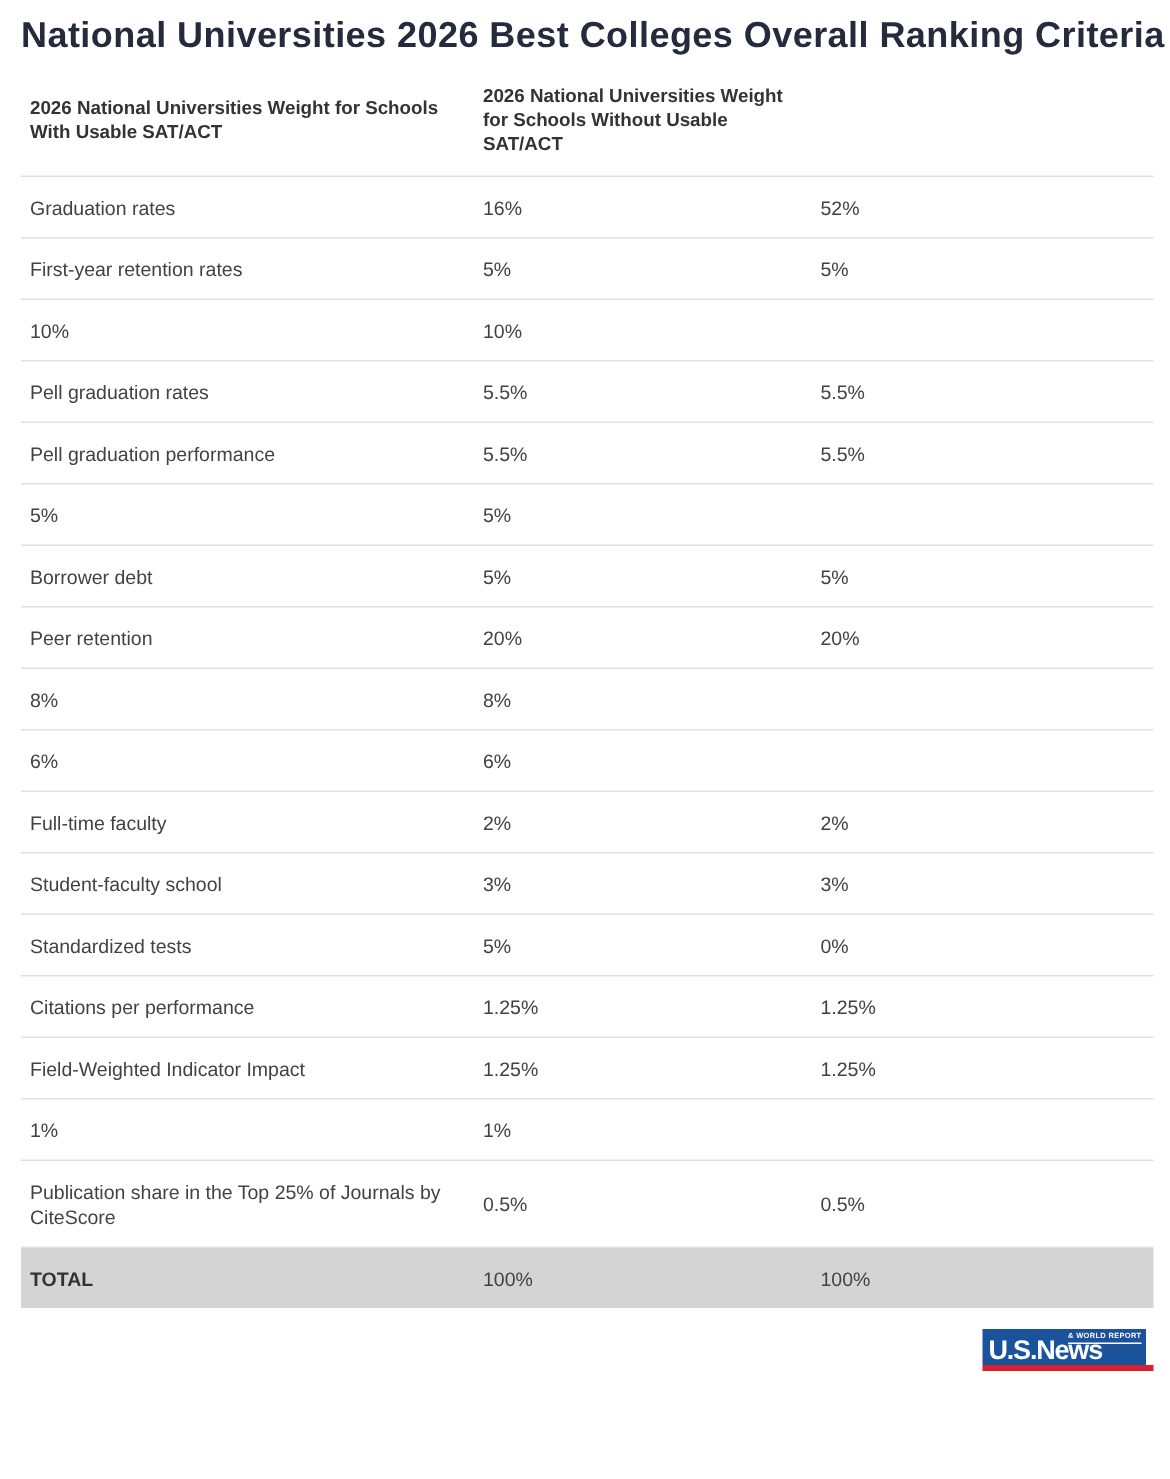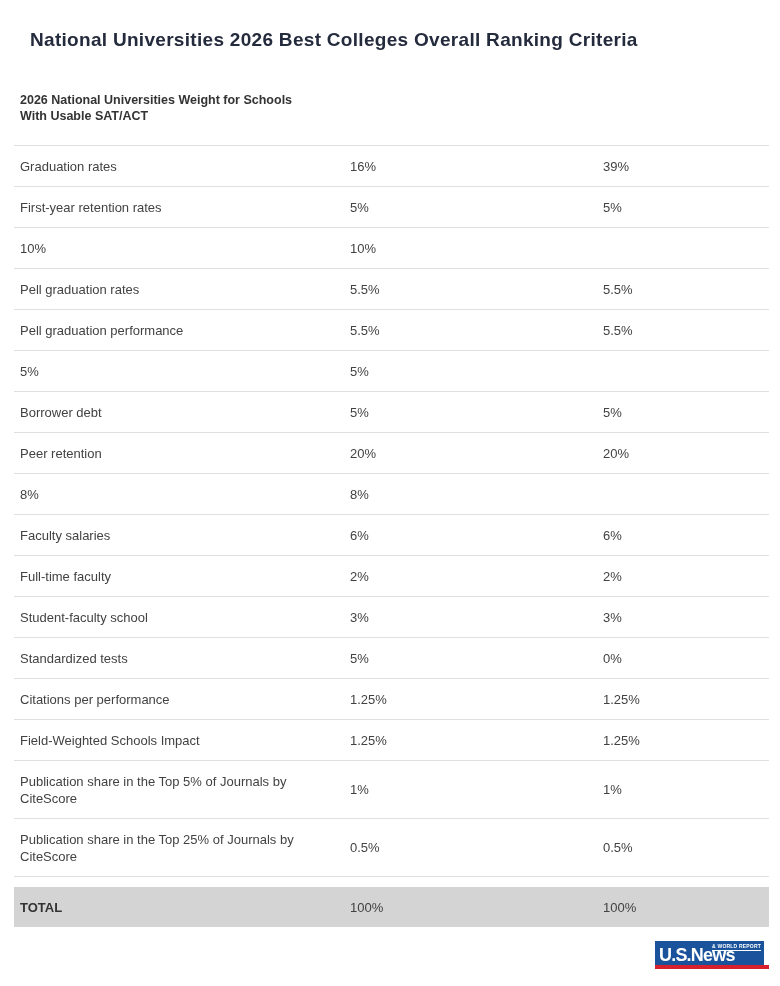--- a/index.html
+++ b/index.html
@@ -19,24 +19,24 @@
     font-family: "Liberation Sans", sans-serif;
     overflow: hidden;
   }
   .page {
     width: 780px;
     height: 986px;
     padding: 10px 11px 0 14px;
     position: relative;
   }
   .title {
-    margin: 16px;
+    margin: 0;
     font-family: "Liberation Sans", sans-serif;
     font-weight: 700;
-    font-size: 19px;
+    font-size: 24px;
     line-height: 28px;
     letter-spacing: 0.3px;
     color: var(--title-color);
   }
   .title-line { display: block; white-space: nowrap; }
   .table {
     width: 755px;
     margin-top: 4px;
   }
   .thead, .row {
@@ -52,30 +52,28 @@
     font-weight: 700;
     font-size: 12.5px;
     line-height: 16px;
     color: var(--header-text);
     padding: 0 8px 0 6px;
   }
   .row {
     border-bottom: 1px solid var(--border);
     font-size: 13px;
     color: var(--body-text);
-    gap: 28px;
   }
   .cell {
     padding: 11.5px 8px 11.5px 6px;
     line-height: 17px;
   }
   .row.total {
     background: var(--total-bg);
     border-bottom: none;
-    margin-top: 10px;
   }
   .row.total .col-indicator {
     font-weight: 700;
     color: var(--header-text);
   }
   .footer {
     width: 755px;
     margin-top: 14px;
     display: flex;
     justify-content: flex-end;
@@ -128,26 +126,27 @@
 
 <div class="page">
 
   <h1 class="title">
     <span class="title-line">National Universities 2026 Best Colleges Overall Ranking Criteria</span>
   </h1>
 
   <div class="table">
     <div class="thead">
       <div class="th col-w1">2026 National Universities Weight for Schools With Usable SAT/ACT</div>
+      <div class="th col-w2">2026 National Universities Weight for Schools Without Usable SAT/ACT</div>
     </div>
     <div class="tbody">
         <div class="row">
           <div class="cell col-indicator">Graduation rates</div>
           <div class="cell col-w1">16%</div>
-          <div class="cell col-w2">39%</div>
+          <div class="cell col-w2">52%</div>
         </div>
         <div class="row">
           <div class="cell col-indicator">First-year retention rates</div>
           <div class="cell col-w1">5%</div>
           <div class="cell col-w2">5%</div>
         </div>
         <div class="row">
           <div class="cell col-w1">10%</div>
           <div class="cell col-w2">10%</div>
         </div>
@@ -173,21 +172,20 @@
         <div class="row">
           <div class="cell col-indicator">Peer retention</div>
           <div class="cell col-w1">20%</div>
           <div class="cell col-w2">20%</div>
         </div>
         <div class="row">
           <div class="cell col-w1">8%</div>
           <div class="cell col-w2">8%</div>
         </div>
         <div class="row">
-          <div class="cell col-indicator">Faculty salaries</div>
           <div class="cell col-w1">6%</div>
           <div class="cell col-w2">6%</div>
         </div>
         <div class="row">
           <div class="cell col-indicator">Full-time faculty</div>
           <div class="cell col-w1">2%</div>
           <div class="cell col-w2">2%</div>
         </div>
         <div class="row">
           <div class="cell col-indicator">Student-faculty school</div>
@@ -198,26 +196,25 @@
           <div class="cell col-indicator">Standardized tests</div>
           <div class="cell col-w1">5%</div>
           <div class="cell col-w2">0%</div>
         </div>
         <div class="row">
           <div class="cell col-indicator">Citations per performance</div>
           <div class="cell col-w1">1.25%</div>
           <div class="cell col-w2">1.25%</div>
         </div>
         <div class="row">
-          <div class="cell col-indicator">Field-Weighted Schools Impact</div>
+          <div class="cell col-indicator">Field-Weighted Indicator Impact</div>
           <div class="cell col-w1">1.25%</div>
           <div class="cell col-w2">1.25%</div>
         </div>
         <div class="row">
-          <div class="cell col-indicator">Publication share in the Top 5% of Journals by CiteScore</div>
           <div class="cell col-w1">1%</div>
           <div class="cell col-w2">1%</div>
         </div>
         <div class="row">
           <div class="cell col-indicator">Publication share in the Top 25% of Journals by CiteScore</div>
           <div class="cell col-w1">0.5%</div>
           <div class="cell col-w2">0.5%</div>
         </div>
         <div class="row total">
           <div class="cell col-indicator">TOTAL</div>

